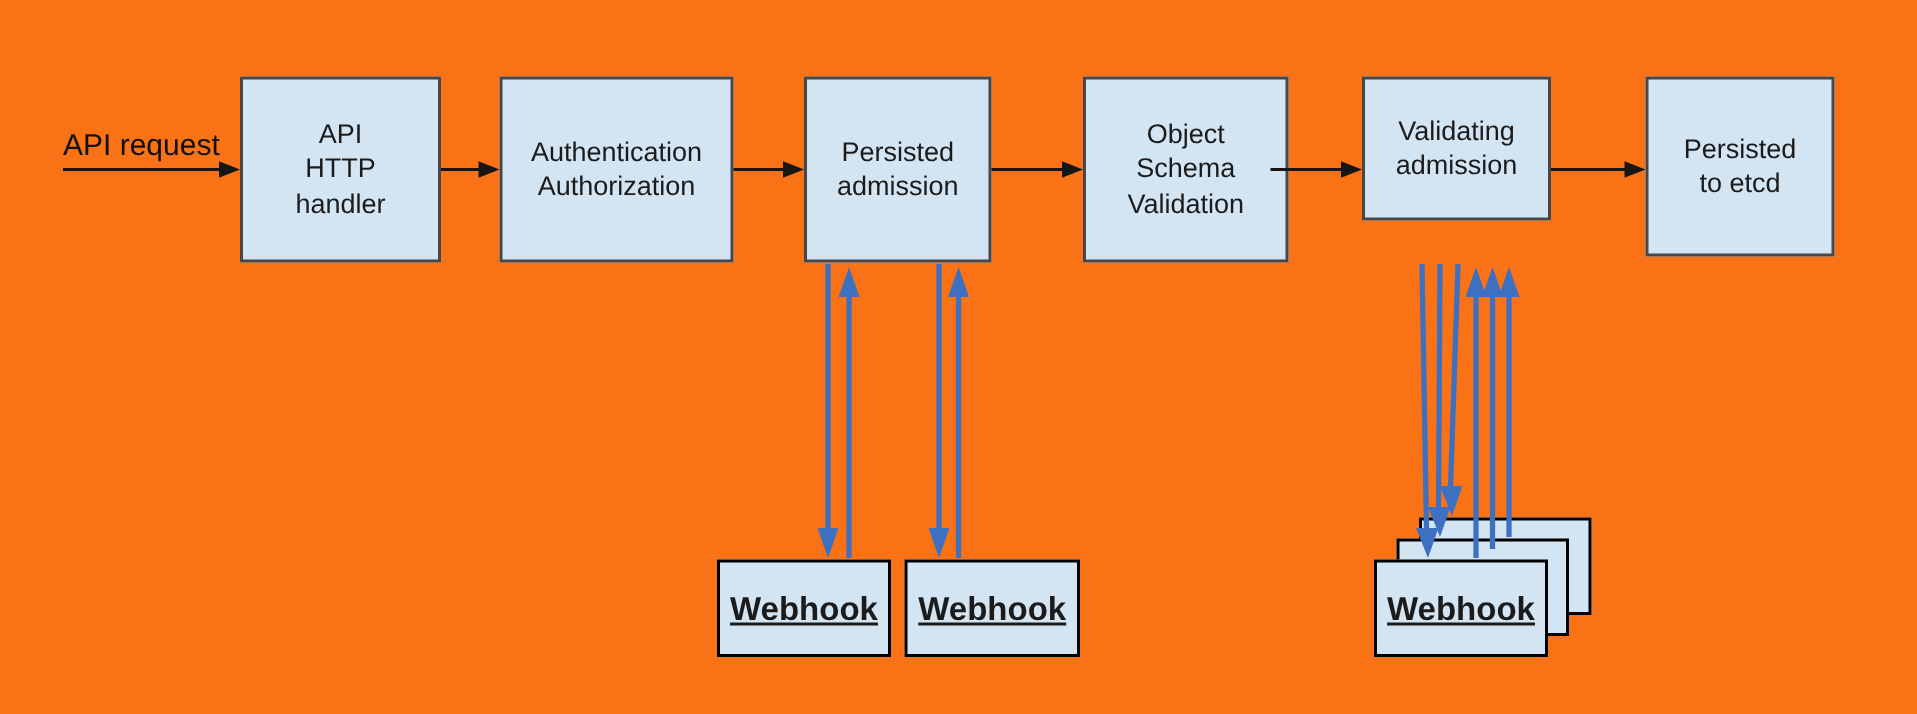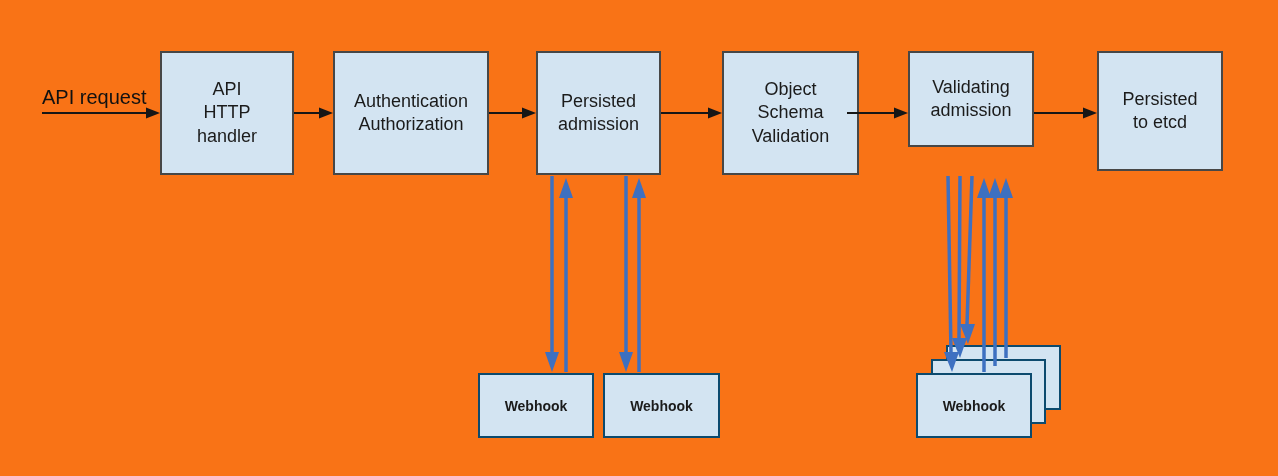--- a/index.html
+++ b/index.html
@@ -20,23 +20,24 @@
     justify-content:center;
     text-align:center;
     color:#1b1b1b;
   }
   .stage{
     border:2px solid #474747;
     font-size:18px;
     line-height:1.3;
   }
   .webhook{
-    border:2px solid #0c4a6e;
-    font-size:14px;
+    border:2px solid #000000;
+    font-size:22px;
     font-weight:600;
+    text-decoration:underline;
   }
   .lbl{white-space:pre-line;}
   .entry-label{
     position:absolute;
     left:42px;
     top:86px;
     width:118px;
     font-size:20px;
     color:#111111;
     white-space:nowrap;

